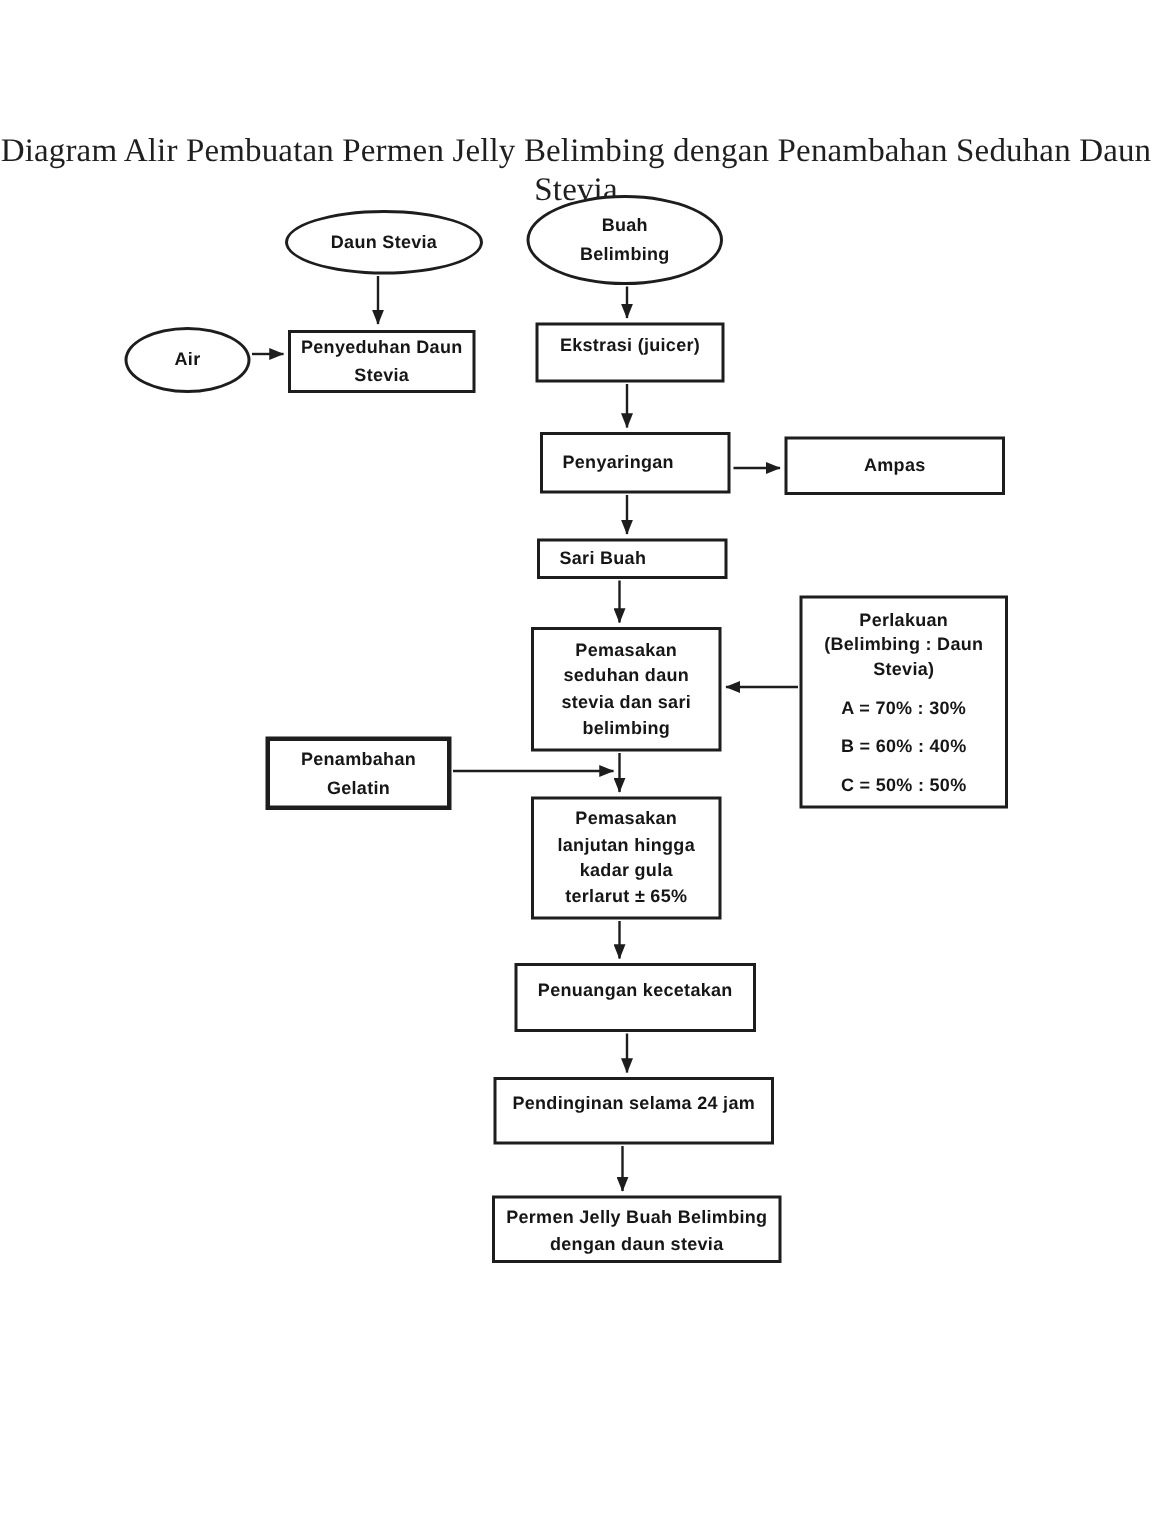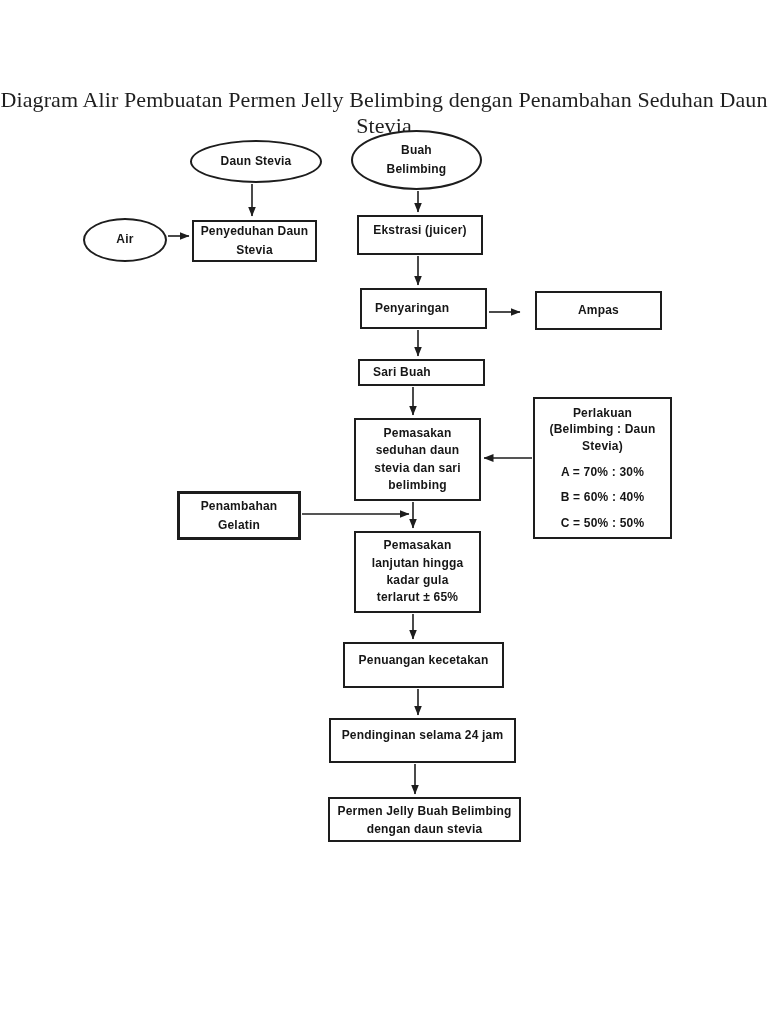--- a/index.html
+++ b/index.html
@@ -56,21 +56,21 @@
   </div>
 
   <div class="node rect lift" style="left:357px;top:215px;width:126px;height:40px;">
     <span class="ln">Ekstrasi (juicer)</span>
   </div>
 
   <div class="node rect left-align" style="left:360px;top:288px;width:127px;height:41px;">
     <span class="ln">Penyaringan</span>
   </div>
 
-  <div class="node rect" style="left:535px;top:291px;width:127px;height:39px;">
+  <div class="node rect" style="left:523px;top:291px;width:147px;height:39px;">
     <span class="ln">Ampas</span>
   </div>
 
   <div class="node rect left-align" style="left:358px;top:359px;width:127px;height:27px;">
     <span class="ln">Sari Buah</span>
   </div>
 
   <div class="node rect" style="left:354px;top:418px;width:127px;height:83px;">
     <span class="ln">Pemasakan</span>
     <span class="ln">seduhan daun</span>

